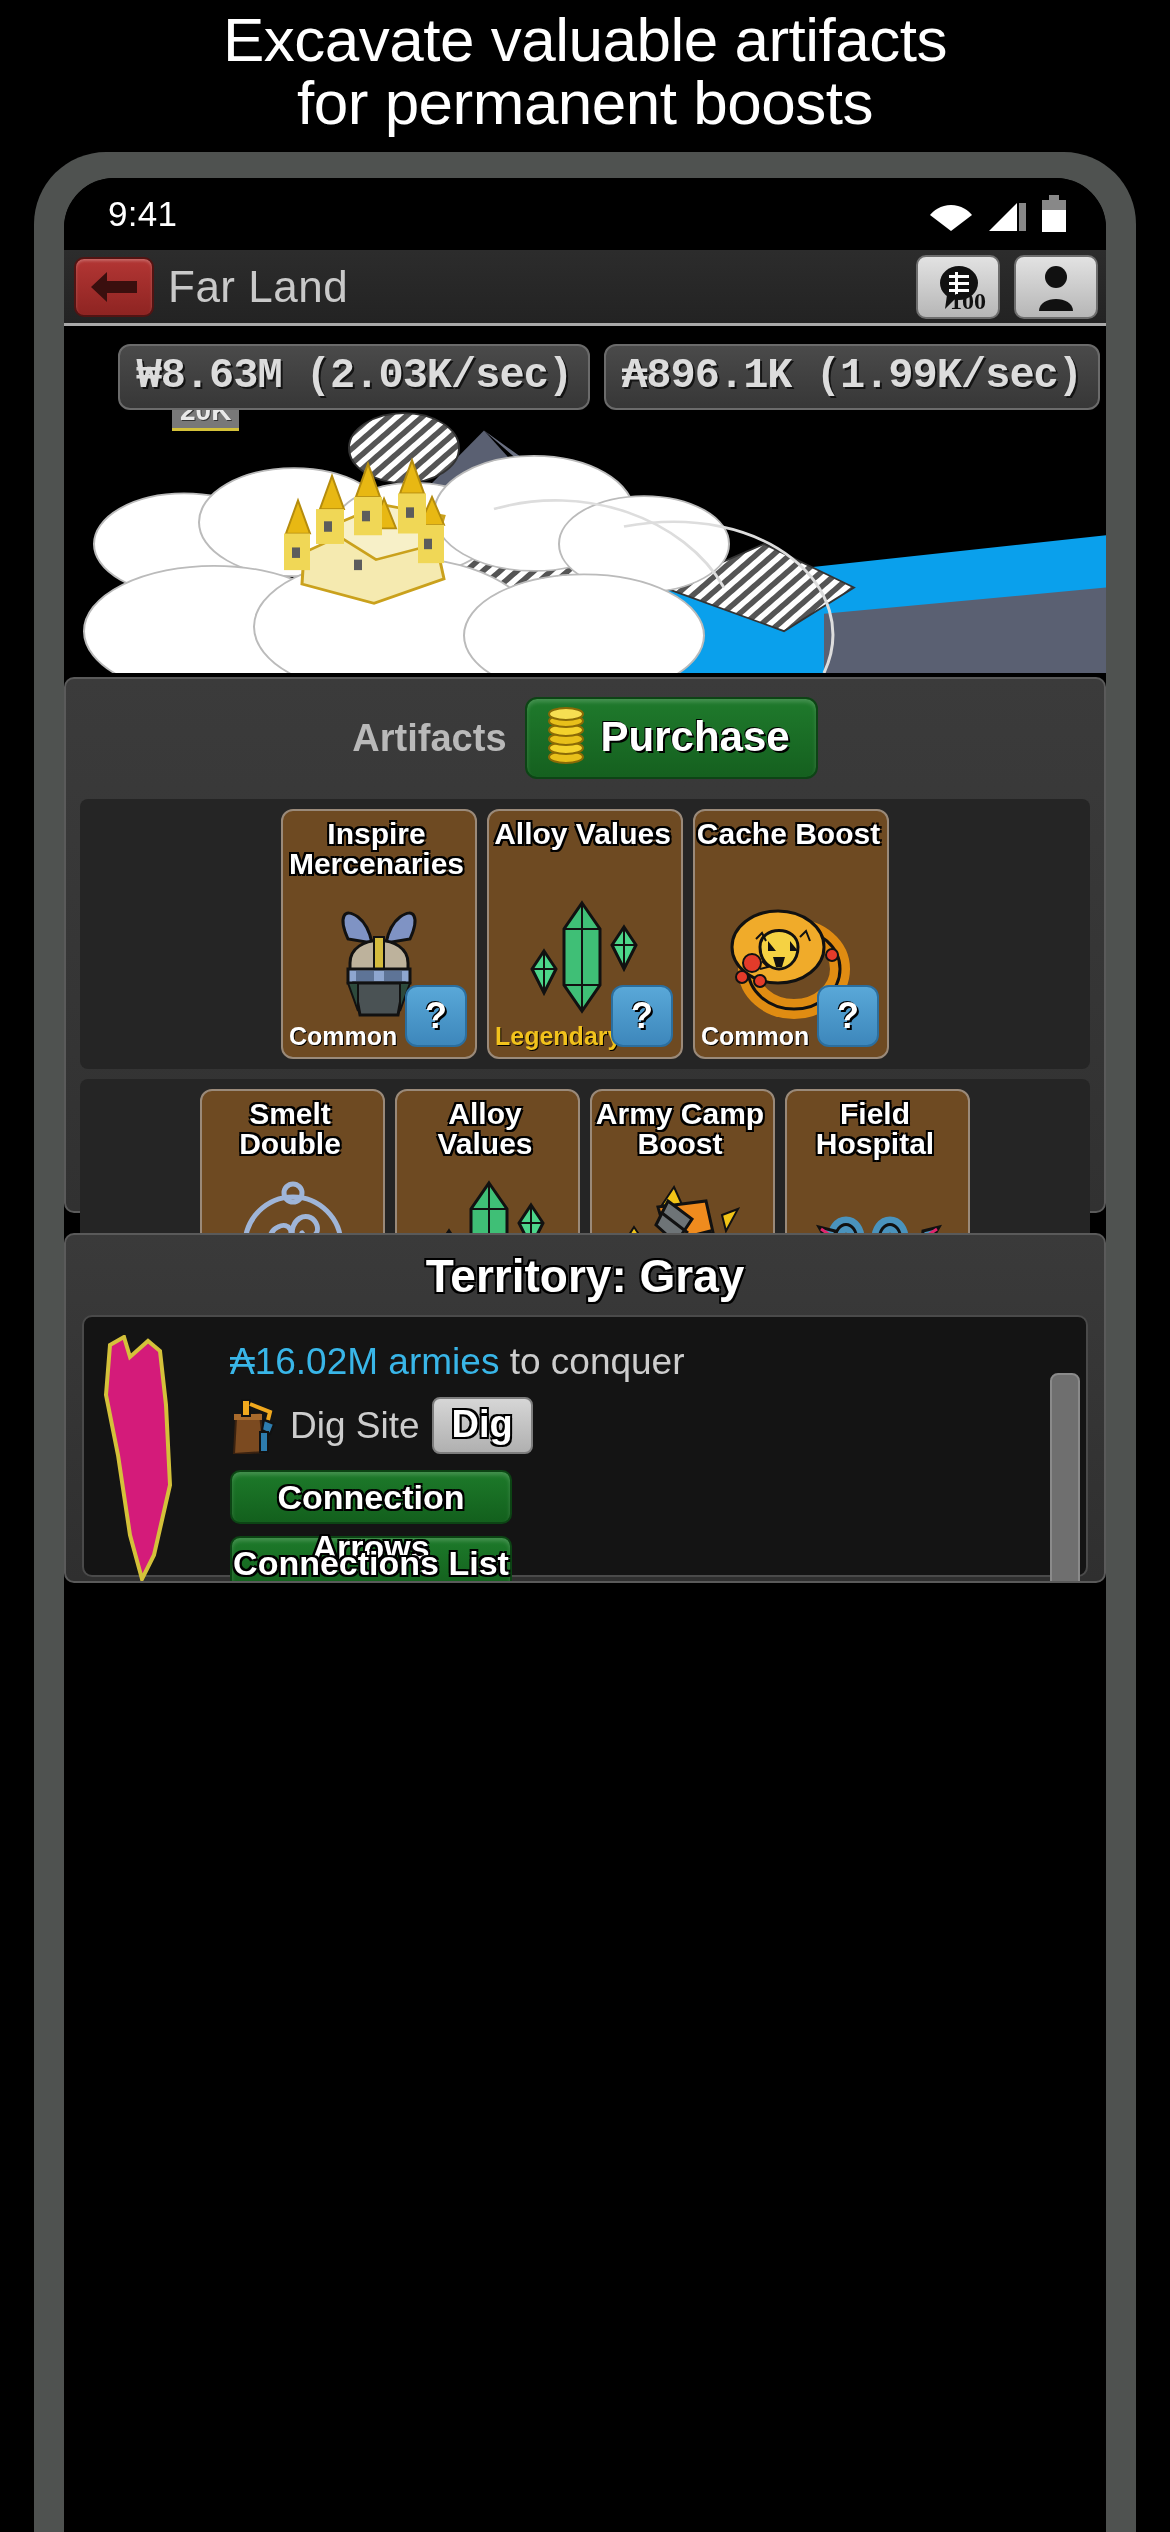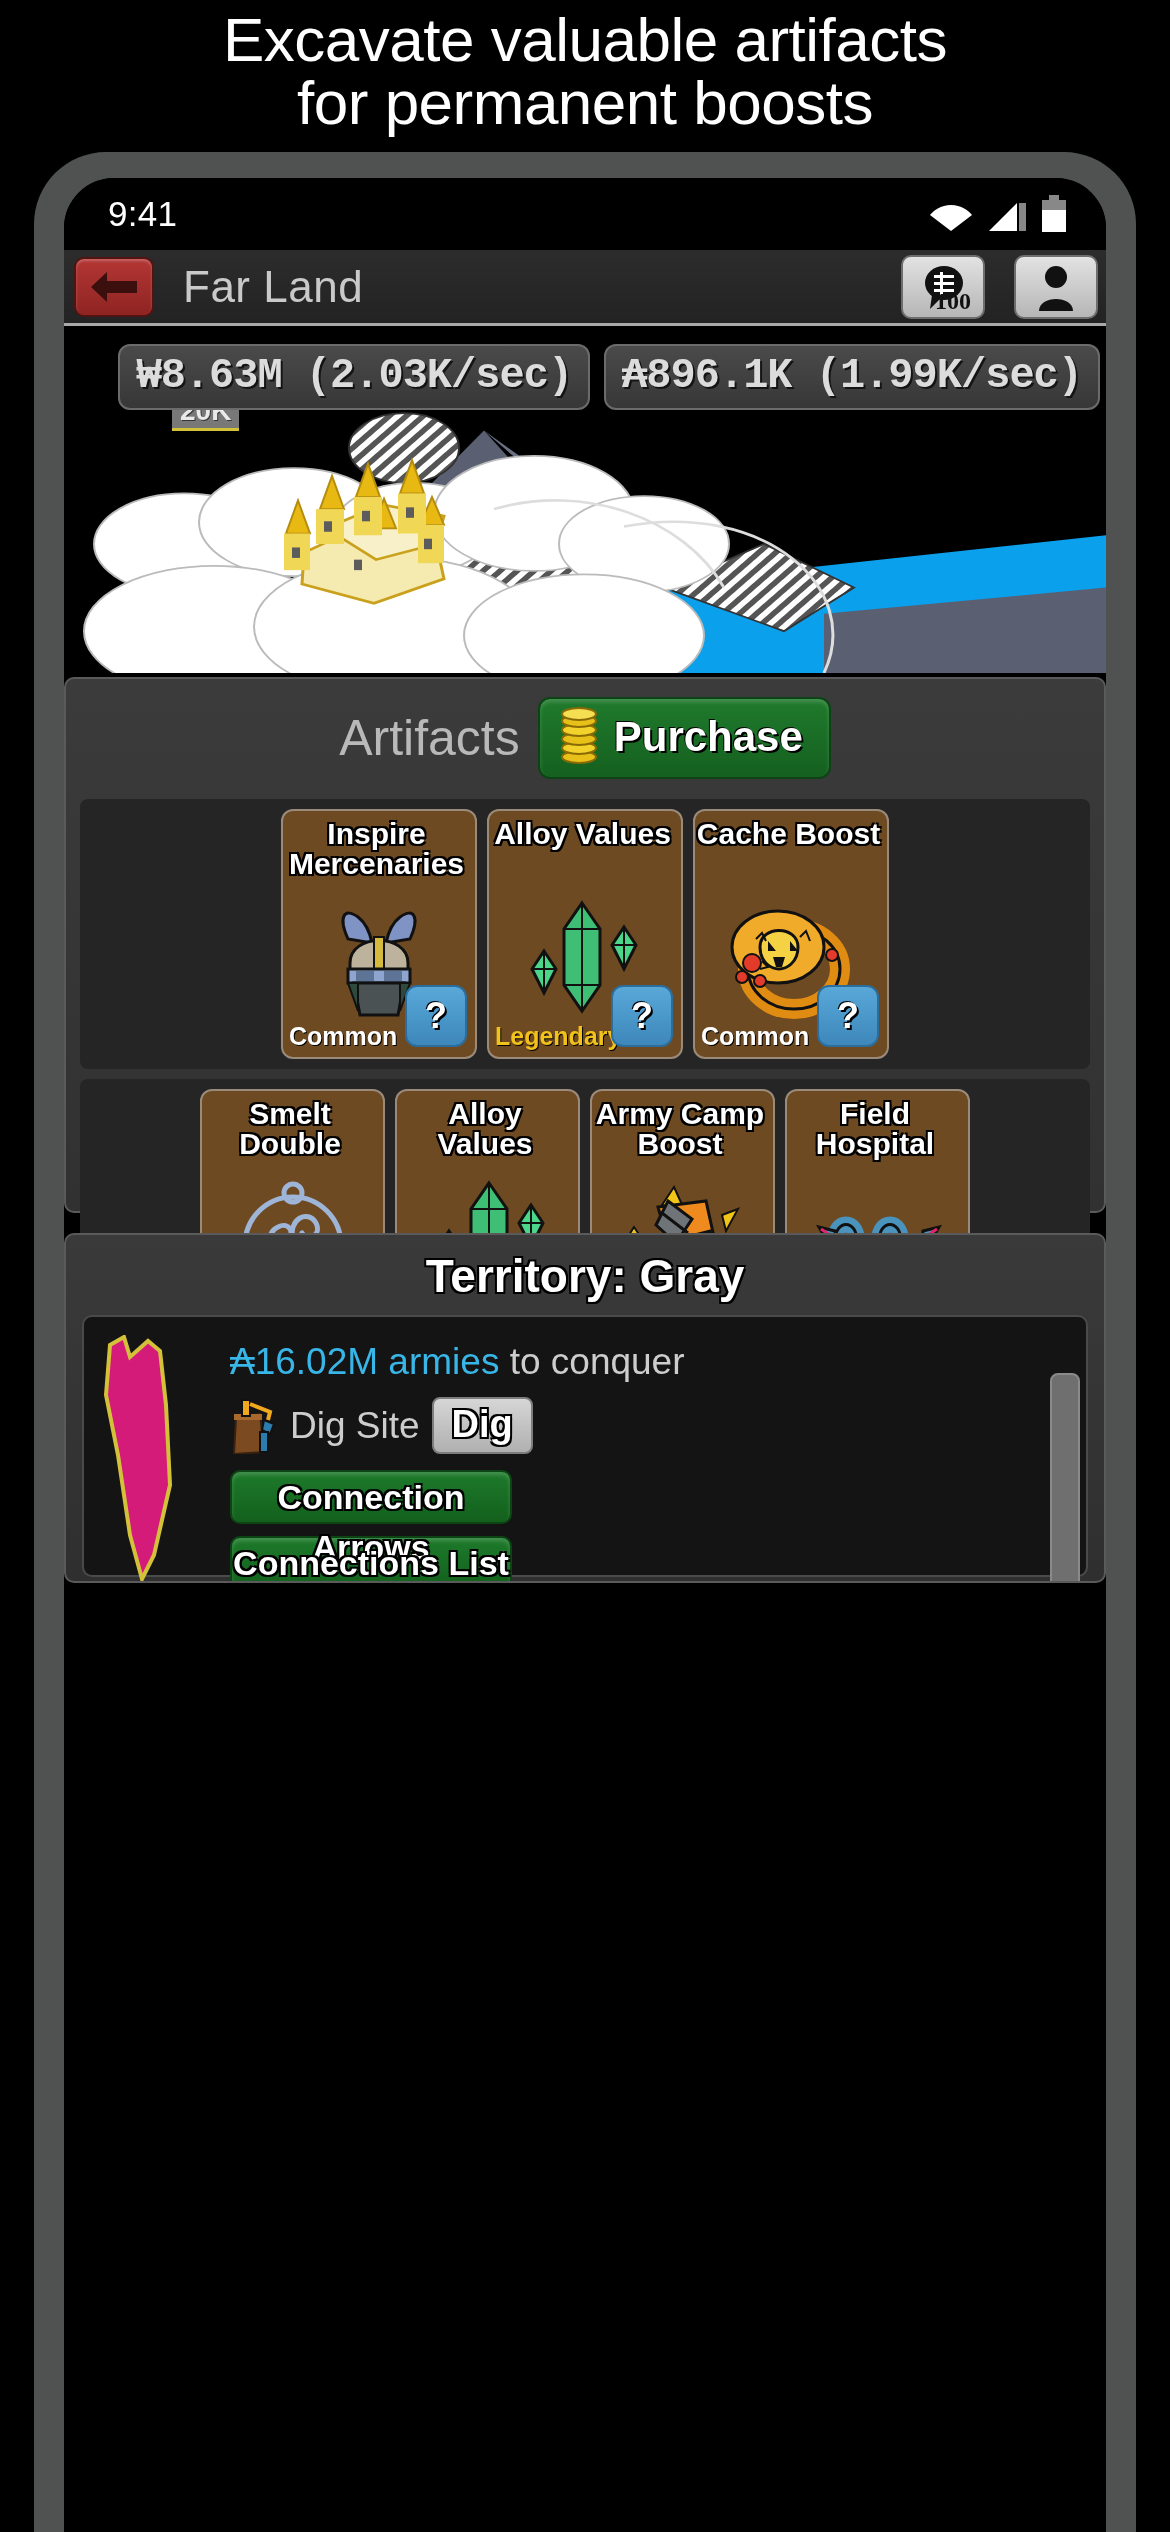--- a/index.html
+++ b/index.html
@@ -54,21 +54,21 @@
   .status-icons { display:flex; align-items:flex-end; gap:13px; }
 
   
   .app-header {
     position:relative;
     height:76px;
     background:linear-gradient(#2c2c2c,#232323);
     border-bottom:3px solid #a9a9a9;
     display:flex; align-items:center;
     padding:0 8px 0 10px;
-    gap:29px;
+    gap:14px;
   }
   .back-btn {
     width:80px; height:60px;
     border-radius:10px;
     background:linear-gradient(#b33634,#8e2422);
     border:2px solid #521413;
     display:flex; align-items:center; justify-content:center;
     box-shadow:inset 0 2px 3px rgba(255,255,255,.25);
   }
   .header-title {
@@ -132,21 +132,21 @@
     background:linear-gradient(#3b3b3b,#313131);
     border:2px solid #5a5a5a;
     border-radius:10px;
     padding:18px 14px 16px 14px;
     height:536px;
   }
   .artifacts-head {
     display:flex; align-items:center; justify-content:center;
     gap:18px; margin-bottom:20px;
   }
-  .artifacts-title { color:#b9b9b9; font-size:50px; font-weight:400; }
+  .artifacts-title { color:#b9b9b9; font-size:38px; font-weight:700; }
   .purchase-btn {
     background:linear-gradient(#1f7a2c,#15601f);
     border:2px solid #0d4415;
     border-radius:12px;
     padding:8px 26px 10px 18px;
     display:flex; align-items:center; gap:14px;
     box-shadow:inset 0 3px 4px rgba(255,255,255,.18);
   }
   .purchase-label {
     color:#fff; font-size:42px; font-weight:700;

